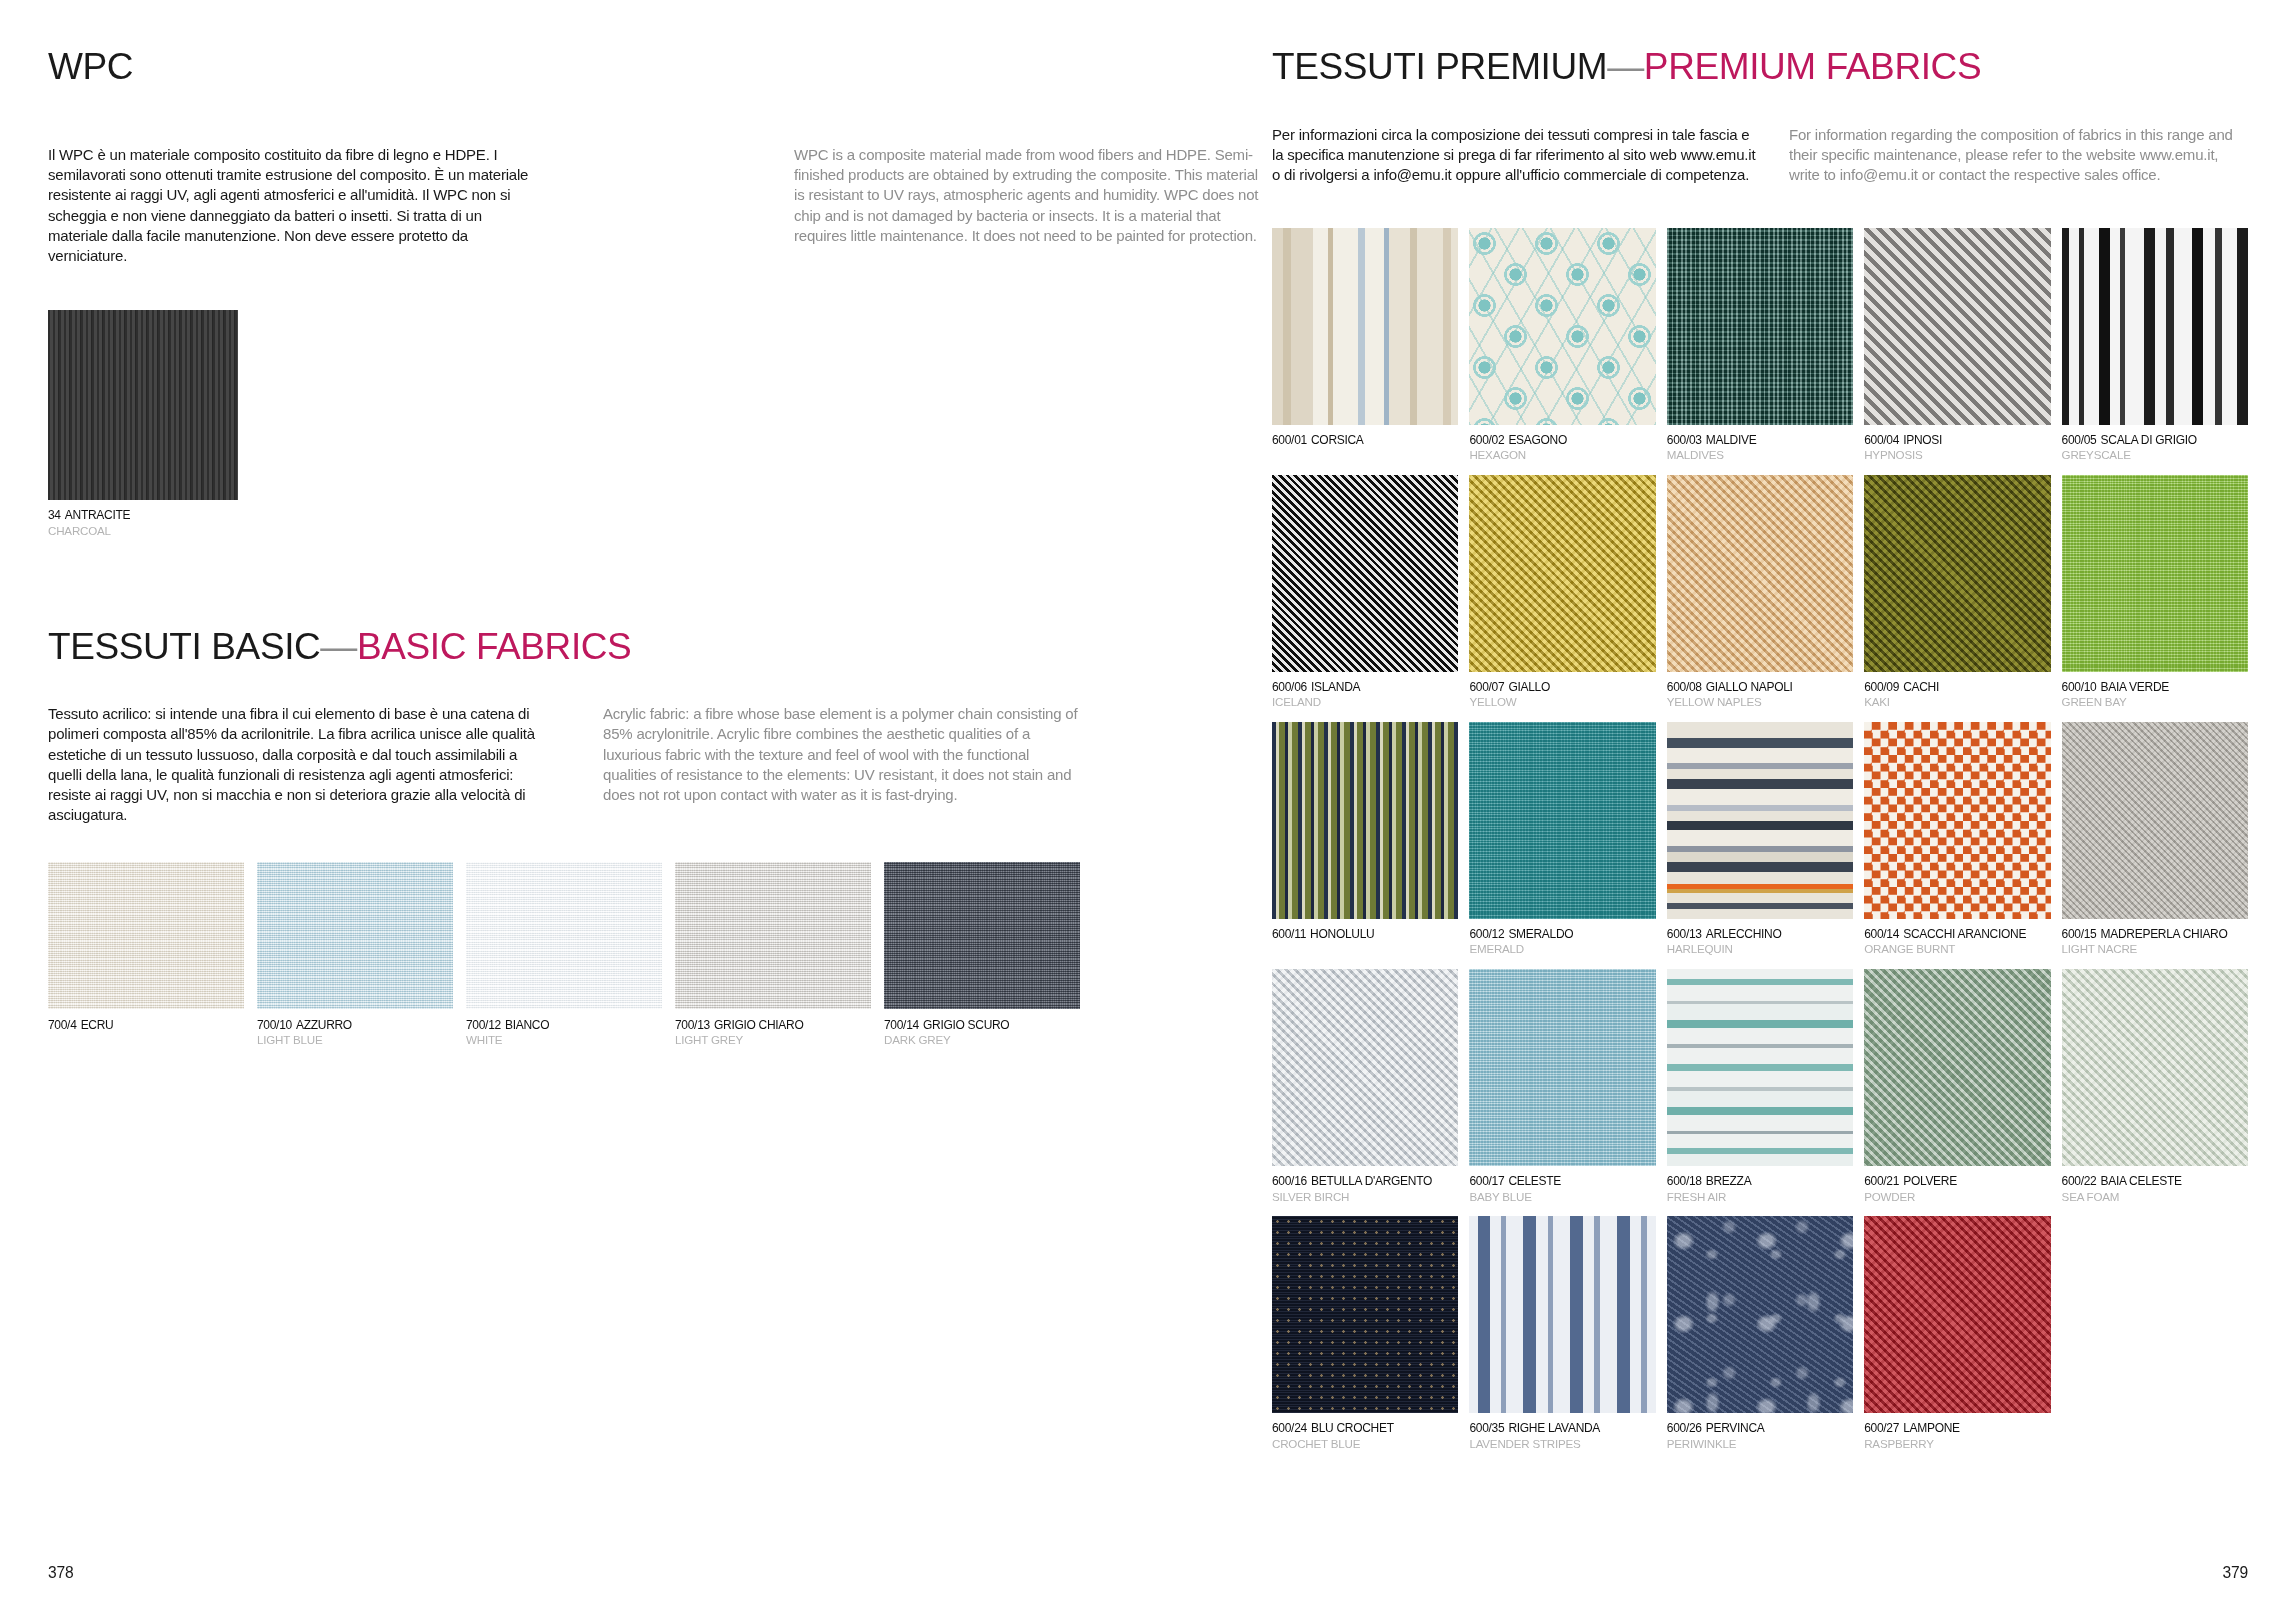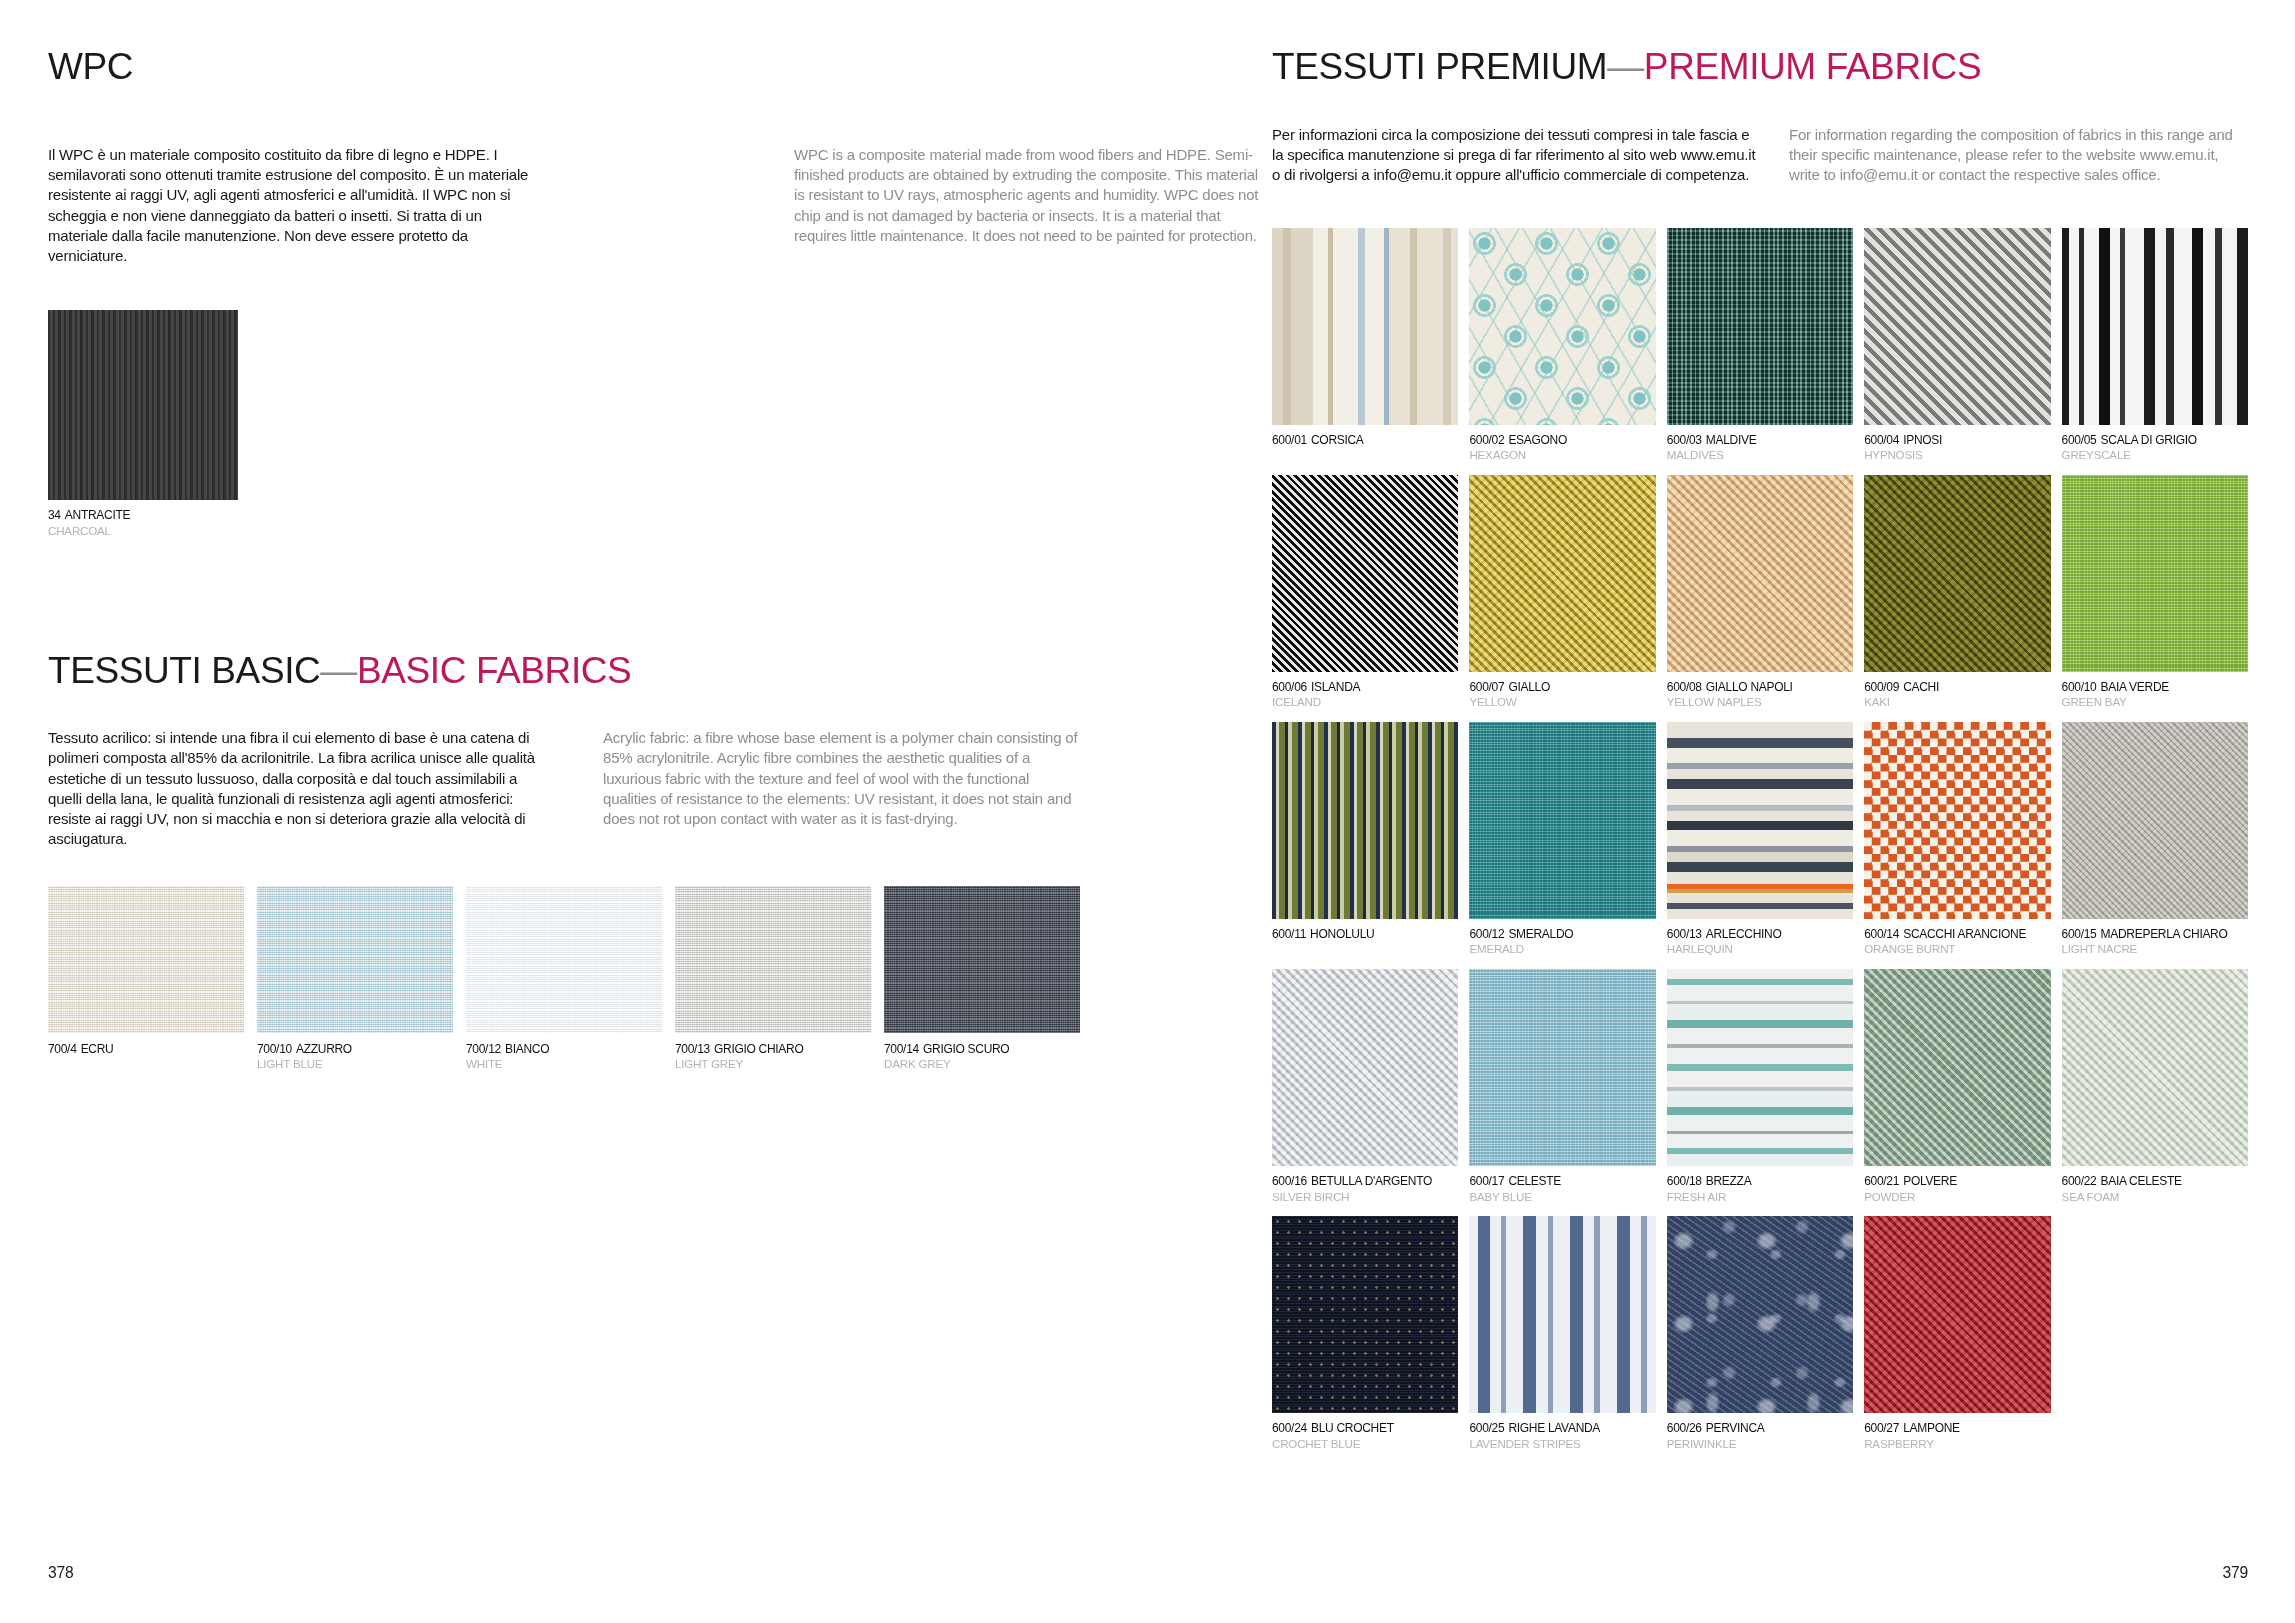--- a/index.html
+++ b/index.html
@@ -327,21 +327,21 @@
         <div style="margin-top:44px;width:190px;">
           <div class="swatch-box tex-wpc" style="height:190px;"></div>
           <div class="swatch-label">
             <span class="code">34</span>
             <span class="name-it">ANTRACITE</span>
             <span class="name-en">CHARCOAL</span>
           </div>
         </div>
       </div>
 
-      <div style="margin-top:115px;">
+      <div style="margin-top:91px;">
         <h1 class="sec-title">
           <span>TESSUTI BASIC</span><span class="dash">—</span><span class="en">BASIC FABRICS</span>
         </h1>
 
         <div class="copy-cols" style="margin-top:39px;">
           <div class="copy it" style="width:496px;">Tessuto acrilico: si intende una fibra il cui elemento di base è una catena di polimeri composta all'85% da acrilonitrile. La fibra acrilica unisce alle qualità estetiche di un tessuto lussuoso, dalla corposità e dal touch assimilabili a quelli della lana, le qualità funzionali di resistenza agli agenti atmosferici: resiste ai raggi UV, non si macchia e non si deteriora grazie alla velocità di asciugatura.</div>
           <div class="copy en" style="width:478px;margin-left:59px;">Acrylic fabric: a fibre whose base element is a polymer chain consisting of 85% acrylonitrile. Acrylic fibre combines the aesthetic qualities of a luxurious fabric with the texture and feel of wool with the functional qualities of resistance to the elements: UV resistant, it does not stain and does not rot upon contact with water as it is fast-drying.</div>
         </div>
 
         <div class="grid-basic" style="margin-top:37px;width:1032px;">
@@ -464,21 +464,21 @@
           <div>
             <div class="swatch-box tex-baiaceleste"></div>
             <div class="swatch-label"><span class="code">600/22</span> <span class="name-it">BAIA CELESTE</span><span class="name-en">SEA FOAM</span></div>
           </div>
           <div>
             <div class="swatch-box tex-blucrochet"></div>
             <div class="swatch-label"><span class="code">600/24</span> <span class="name-it">BLU CROCHET</span><span class="name-en">CROCHET BLUE</span></div>
           </div>
           <div>
             <div class="swatch-box tex-righelavanda"></div>
-            <div class="swatch-label"><span class="code">600/25</span> <span class="name-it">RIGHE LAVANDA</span><span class="name-en">LAVENDER STRIPES</span></div>
+            <div class="swatch-label"><span class="code">600/35</span> <span class="name-it">RIGHE LAVANDA</span><span class="name-en">LAVENDER STRIPES</span></div>
           </div>
           <div>
             <div class="swatch-box tex-pervinca"></div>
             <div class="swatch-label"><span class="code">600/26</span> <span class="name-it">PERVINCA</span><span class="name-en">PERIWINKLE</span></div>
           </div>
           <div>
             <div class="swatch-box tex-lampone"></div>
             <div class="swatch-label"><span class="code">600/27</span> <span class="name-it">LAMPONE</span><span class="name-en">RASPBERRY</span></div>
           </div>
         </div>

